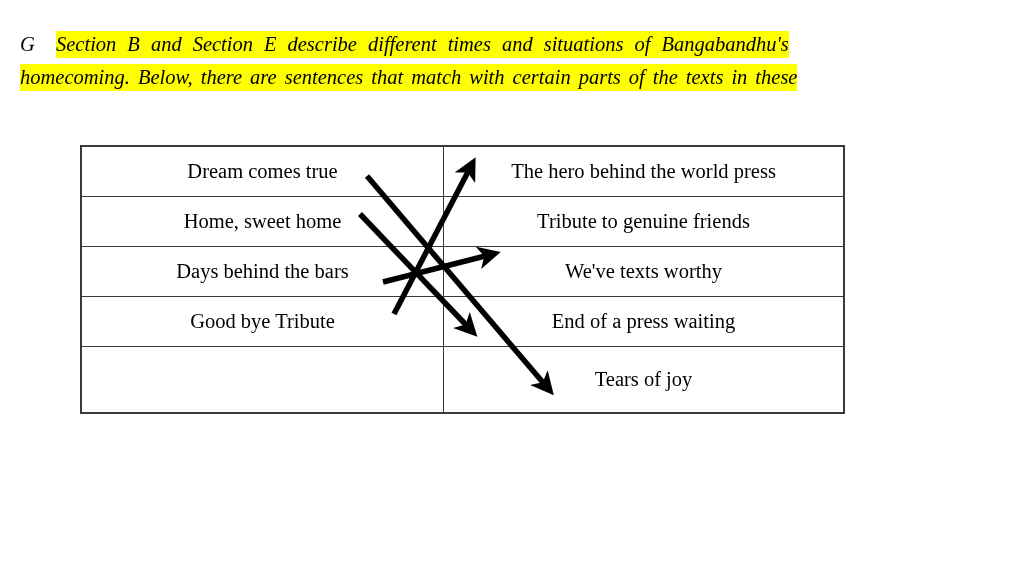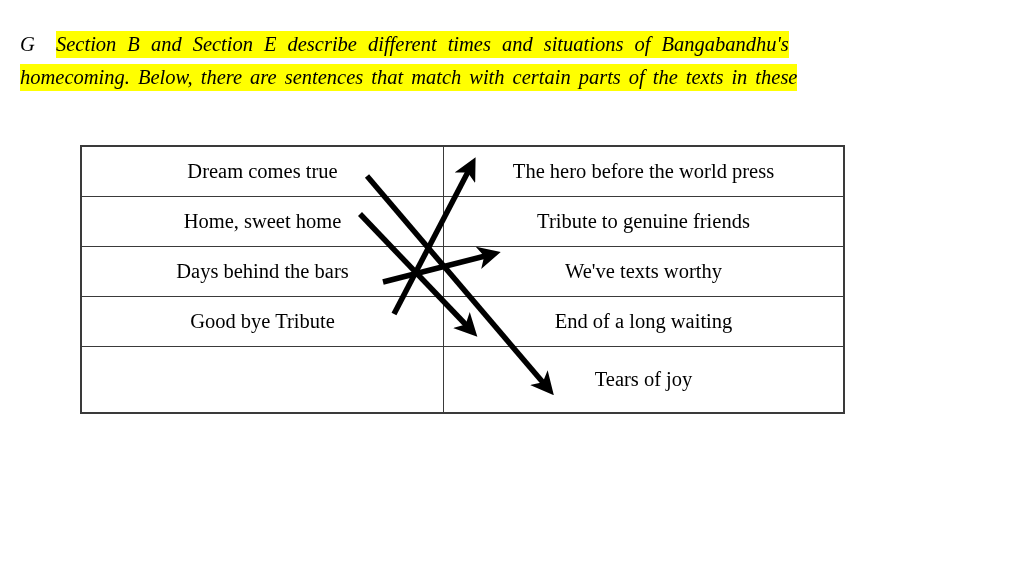--- a/index.html
+++ b/index.html
@@ -99,36 +99,36 @@
   </div>
 
 
 </div>
 
 <table id="match-table">
   <tbody>
 
     <tr class="first-row">
       <td class="col-left outer-l mid-sep-l" style="border-color: rgb(58, 58, 58);">Dream comes true</td>
-      <td class="col-right outer-r" style="border-color: rgb(58, 58, 58);">The hero before the world press</td>
+      <td class="col-right outer-r" style="border-color: rgb(58, 58, 58);">The hero behind the world press</td>
     </tr>
 
     <tr>
       <td class="col-left outer-l mid-sep-l" style="border-color: rgb(58, 58, 58);">Home, sweet home</td>
       <td class="col-right outer-r" style="border-color: rgb(58, 58, 58); margin-top: 40px;">Tribute to genuine friends</td>
     </tr>
 
     <tr>
       <td class="col-left outer-l mid-sep-l" style="border-color: rgb(58, 58, 58);">Days behind the bars</td>
       <td class="col-right outer-r" style="border-color: rgb(58, 58, 58);">We've texts worthy</td>
     </tr>
 
     <tr>
       <td class="col-left outer-l mid-sep-l" style="border-color: rgb(58, 58, 58);">Good bye Tribute</td>
-      <td class="col-right outer-r" style="border-color: rgb(58, 58, 58);">End of a long waiting</td>
+      <td class="col-right outer-r" style="border-color: rgb(58, 58, 58);">End of a press waiting</td>
     </tr>
 
     <tr class="last-row">
       <td class="col-left outer-l mid-sep-l" style="border-color: rgb(58, 58, 58);"></td>
       <td class="col-right outer-r" style="border-color: rgb(58, 58, 58); margin-top: 41px;">Tears of joy</td>
     </tr>
 
   </tbody>
 </table>
 

